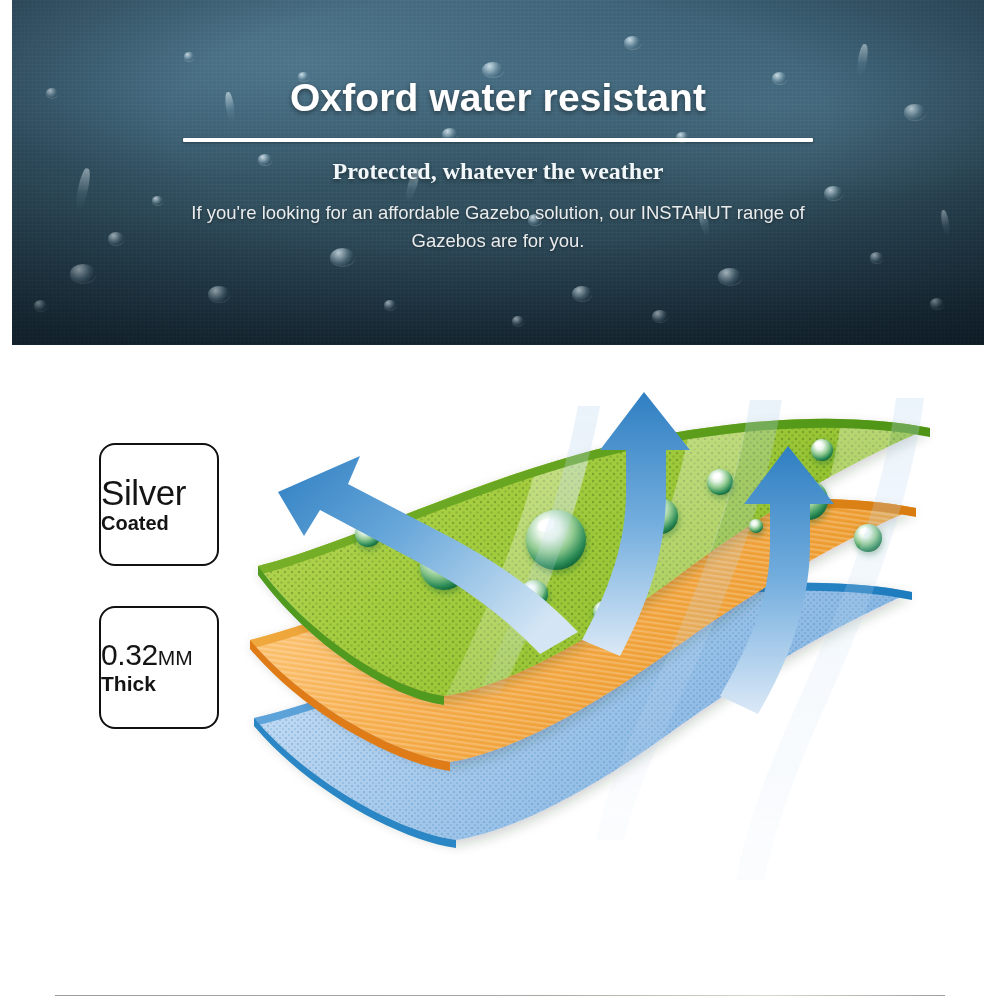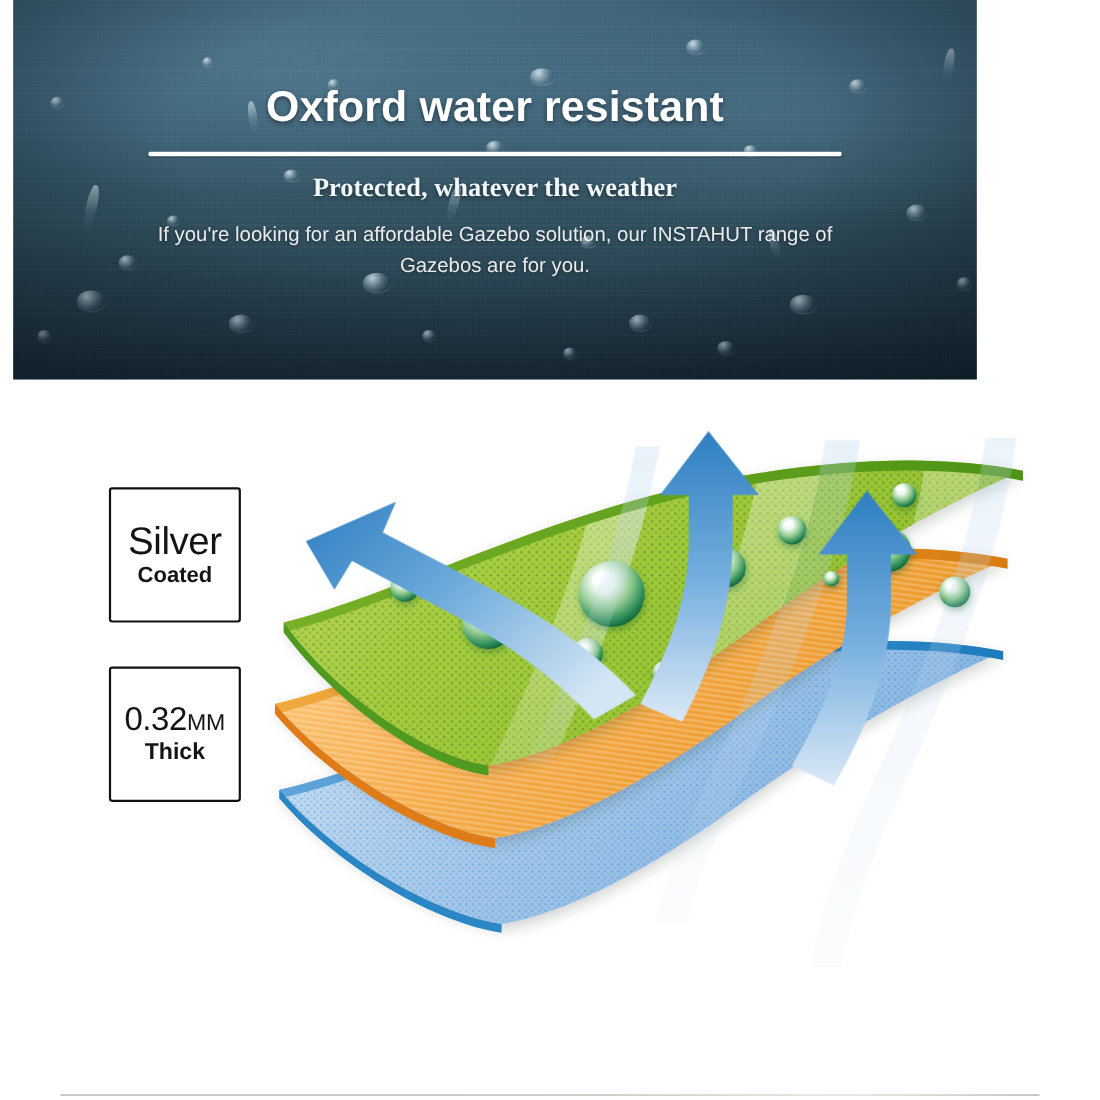--- a/index.html
+++ b/index.html
@@ -1,24 +1,24 @@
 <!DOCTYPE html>
 <html><head>
 <meta charset="utf-8">
 <style>
   html,body{margin:0;padding:0;}
   body{width:1000px;height:1000px;background:#ffffff;font-family:"Liberation Sans",sans-serif;overflow:hidden;}
   .page{position:relative;width:1000px;height:1000px;background:#fff;}
 
   
-  .hero{position:absolute;left:12px;top:0;width:860px;height:345px;overflow:hidden;
+  .hero{position:absolute;left:12px;top:0;width:972px;height:345px;overflow:hidden;
         background:
           radial-gradient(ellipse 60% 50% at 30% 18%, rgba(92,134,156,.55), rgba(0,0,0,0) 70%),
           radial-gradient(ellipse 50% 40% at 78% 30%, rgba(86,128,150,.42), rgba(0,0,0,0) 72%),
-          linear-gradient(178deg,#3e6378 0%,#395d72 26%,#31505f 55%,#243c4b 82%,#182b37 100%); padding-left: 16px;}
+          linear-gradient(178deg,#3e6378 0%,#395d72 26%,#31505f 55%,#243c4b 82%,#182b37 100%);}
   
   .hero-weave{position:absolute;inset:0;opacity:.30;
      background-image:
        repeating-linear-gradient(0deg, rgba(255,255,255,.10) 0 1px, rgba(0,0,0,0) 1px 4px),
        repeating-linear-gradient(90deg, rgba(255,255,255,.08) 0 1px, rgba(0,0,0,0) 1px 4px);}
   .hero-vig{position:absolute;inset:0;
      background:radial-gradient(ellipse 75% 80% at 50% 35%, rgba(0,0,0,0) 45%, rgba(6,16,24,.55) 100%);}
   .drops{position:absolute;inset:0;}
   .drop{position:absolute;border-radius:50%;
         background:radial-gradient(circle at 34% 28%, rgba(222,238,245,.85), rgba(150,182,198,.32) 48%, rgba(40,70,86,.12) 72%, rgba(0,0,0,0) 100%);
@@ -31,22 +31,22 @@
               text-shadow:0 2px 5px rgba(0,0,0,.45);line-height:1;}
   .hero-rule{margin-top:21px;width:630px;height:4px;background:#ffffff;border-radius:1px;
              box-shadow:0 1px 3px rgba(0,0,0,.35);}
   .hero-sub{margin-top:17px;font-size:24px;font-weight:700;color:#f2f7fa;
             text-shadow:0 2px 4px rgba(0,0,0,.45);line-height:1;font-family:Liberation Serif, serif;}
   .hero-body{margin-top:16px;font-size:18.5px;color:rgba(255,255,255,.90);line-height:1.52;text-align:center;
              text-shadow:0 1px 3px rgba(0,0,0,.45);width:620px;}
 
   
   .badges{position:absolute;left:99px;top:443px;width:120px;}
-  .badge{width:116px;height:119px;border:2px solid #111;border-radius:3px;background:#fff;
-         display:flex;flex-direction:column;align-items:center;justify-content:center;margin-bottom:40px;}
+  .badge{width:116px;height:119px;border:2px solid #111;border-radius:16px;background:#fff;
+         display:flex;flex-direction:column;align-items:flex-start;justify-content:center;margin-bottom:40px;}
   .badge-main{font-size:35px;color:#141414;line-height:1.02;letter-spacing:-.4px;}
   .badge-main .unit{font-size:21px;letter-spacing:0;}
   .badge-sub{font-size:20px;color:#141414;line-height:1.05;margin-top:3px;font-weight:bold;}
   .badge-thick .badge-main{font-size:30px;}
   .badge-thick .badge-sub{font-size:21px;}
 
   
   .diagram{position:absolute;left:248px;top:388px;width:700px;height:530px;}
   .diagram svg{display:block;width:700px;height:530px;overflow:visible;}
 

